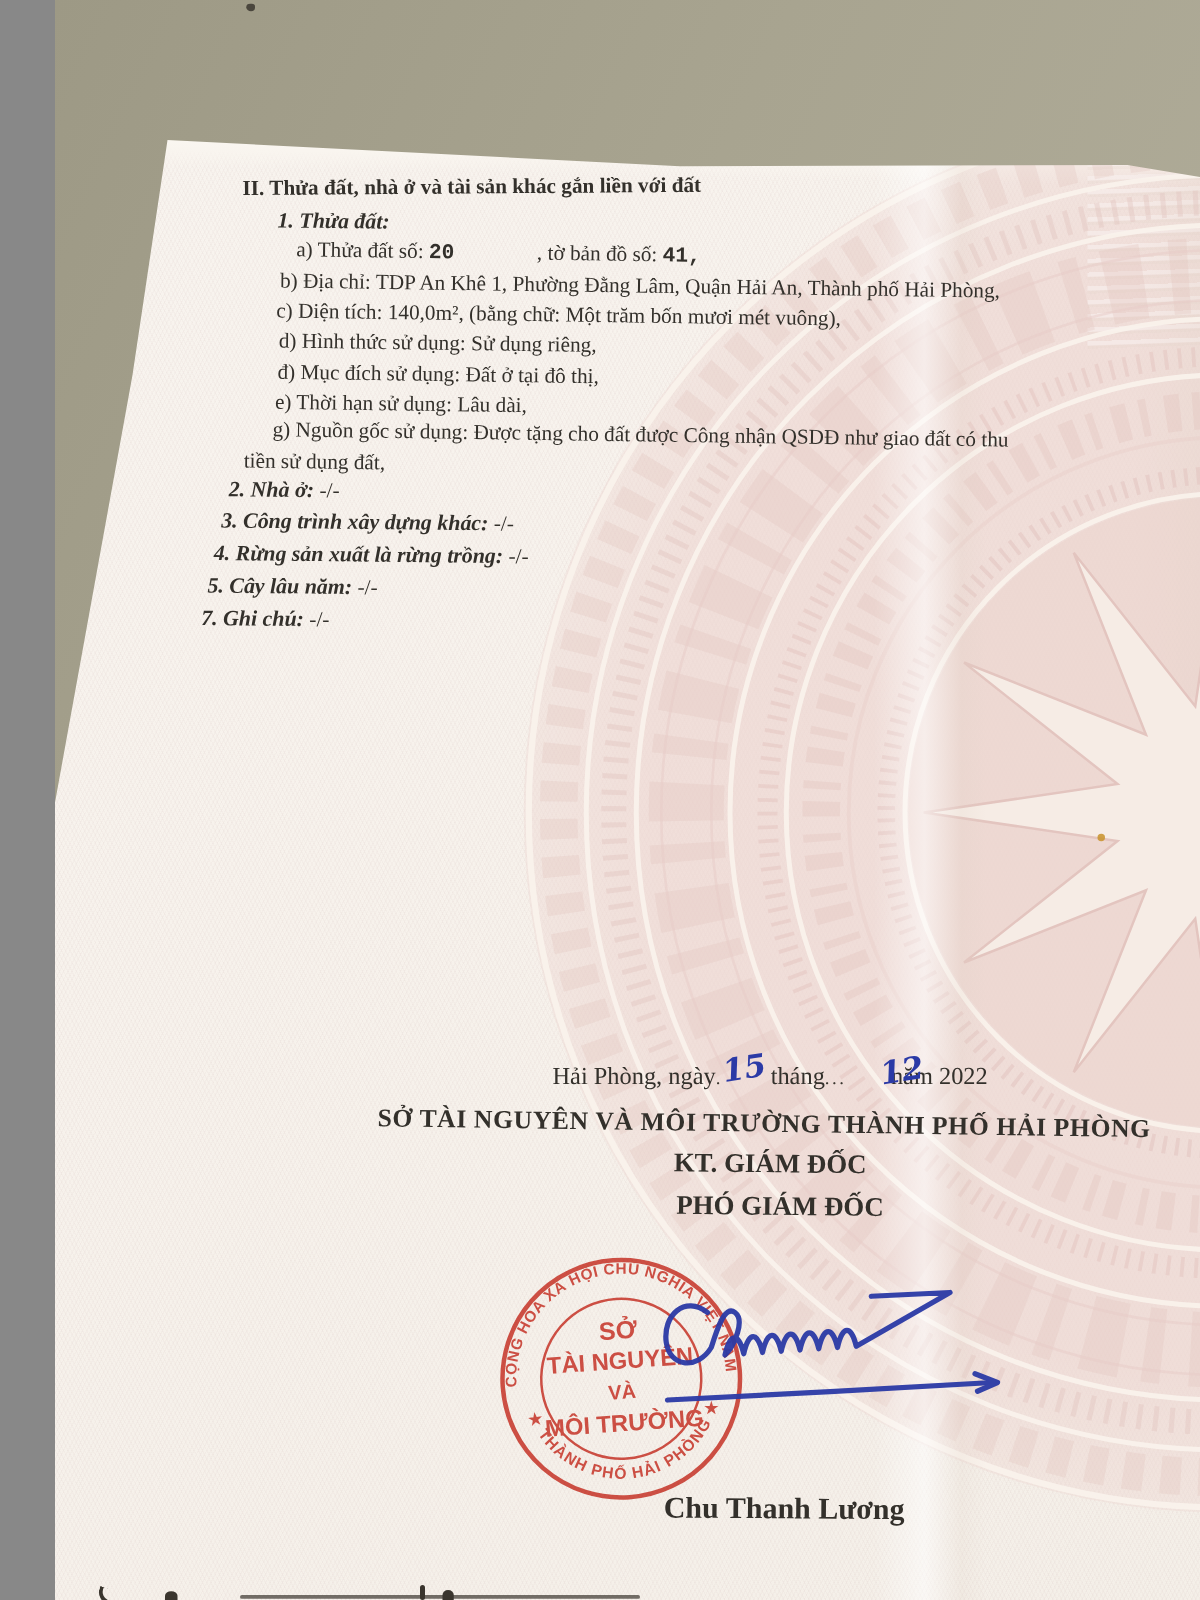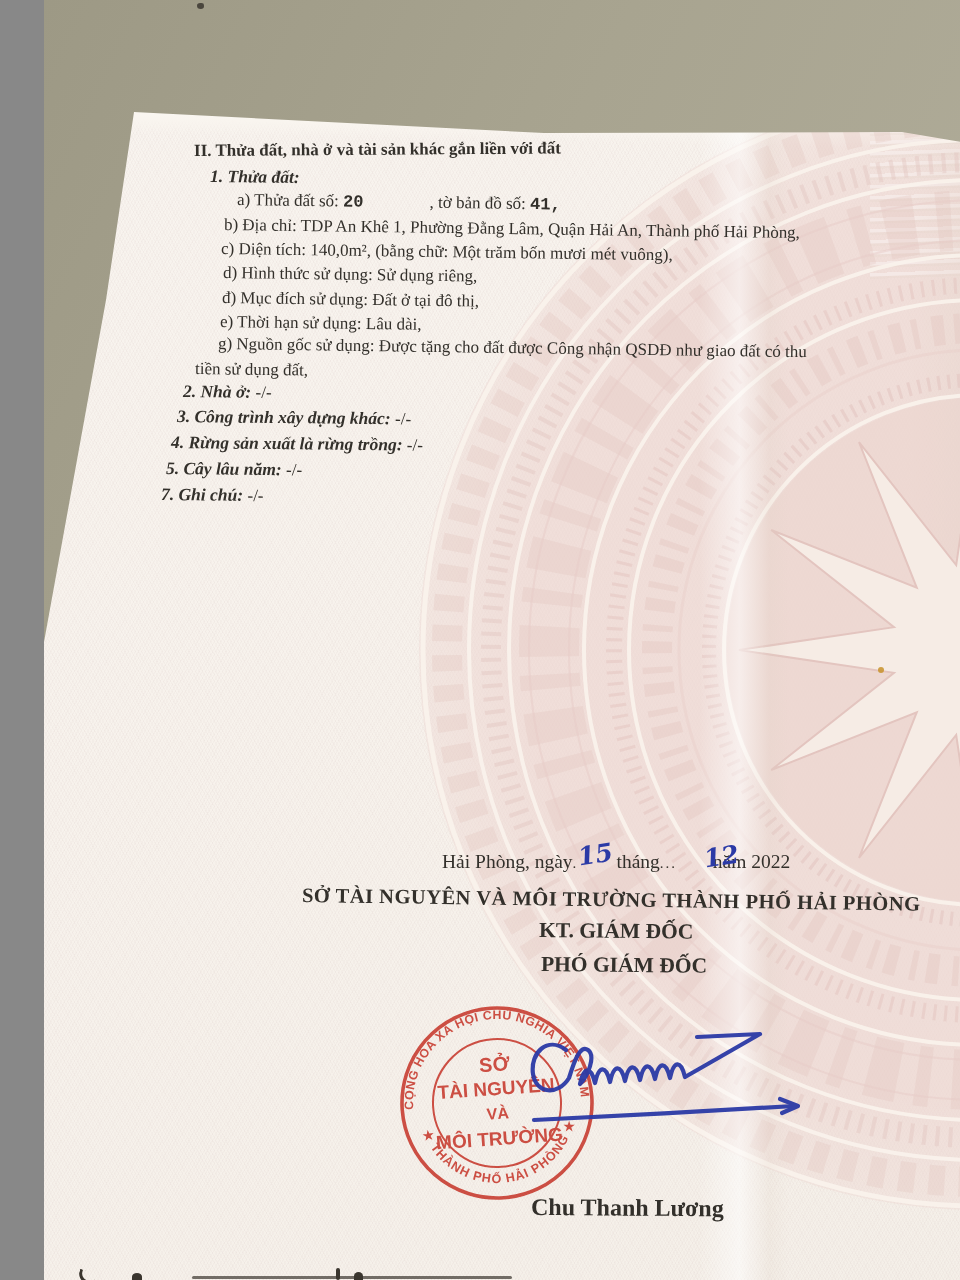--- a/index.html
+++ b/index.html
@@ -97,21 +97,21 @@
       <polygon points="0,-240 22.8,-85 120,-207.8 62.2,-62.2 207.8,-120 85,-22.8 240,0 85,22.8 207.8,120 62.2,62.2 120,207.8 22.8,85 0,240 -22.8,85 -120,207.8 -62.2,62.2 -207.8,120 -85,22.8 -240,0 -85,-22.8 -207.8,-120 -62.2,-62.2 -120,-207.8 -22.8,-85" fill="#f7eee7" stroke="#e3c4bf" stroke-width="2" opacity="0.95"></polygon>
     </svg>
 
     <div class="top-edge"></div>
     <div class="fold-ridges"></div>
     <div class="right-curl"></div>
     <div class="crease"></div>
 
     <div class="line bold" style="left:150px;top:141px;transform:rotate(-0.4deg);">II. Thửa đất, nhà ở và tài sản khác gắn liền với đất</div>
     <div class="line bold" style="left:936px;top:151px;transform:rotate(1deg);">III. Sơ</div>
-    <div class="line bi tilt2" style="left:166px;top:166px;">1. Thửa đất:</div>
+    <div class="line bi tilt2" style="left:178px;top:166px;">1. Thửa đất:</div>
 
     <div class="line tilt" style="left:193px;top:190px;"><span>a) Thửa đất số: </span><span class="b">20</span><span class="spacer"></span><span>, tờ bản đồ số: </span><span class="b">41,</span></div>
 
     <div class="line tilt" style="left:180px;top:215px;">b) Địa chỉ: TDP An Khê 1, Phường Đằng Lâm, Quận Hải An, Thành phố Hải Phòng,</div>
     <div class="line tilt" style="left:177px;top:239px;">c) Diện tích: 140,0m², (bằng chữ: Một trăm bốn mươi mét vuông),</div>
     <div class="line tilt" style="left:179px;top:263px;">d) Hình thức sử dụng: Sử dụng riêng,</div>
     <div class="line tilt" style="left:178px;top:288px;">đ) Mục đích sử dụng: Đất ở tại đô thị,</div>
     <div class="line tilt" style="left:176px;top:312px;">e) Thời hạn sử dụng: Lâu dài,</div>
     <div class="line tilt" style="left:174px;top:334px;">g) Nguồn gốc sử dụng: Được tặng cho đất được Công nhận QSDĐ như giao đất có thu</div>
     <div class="line tilt" style="left:151px;top:359px;">tiền sử dụng đất,</div>

